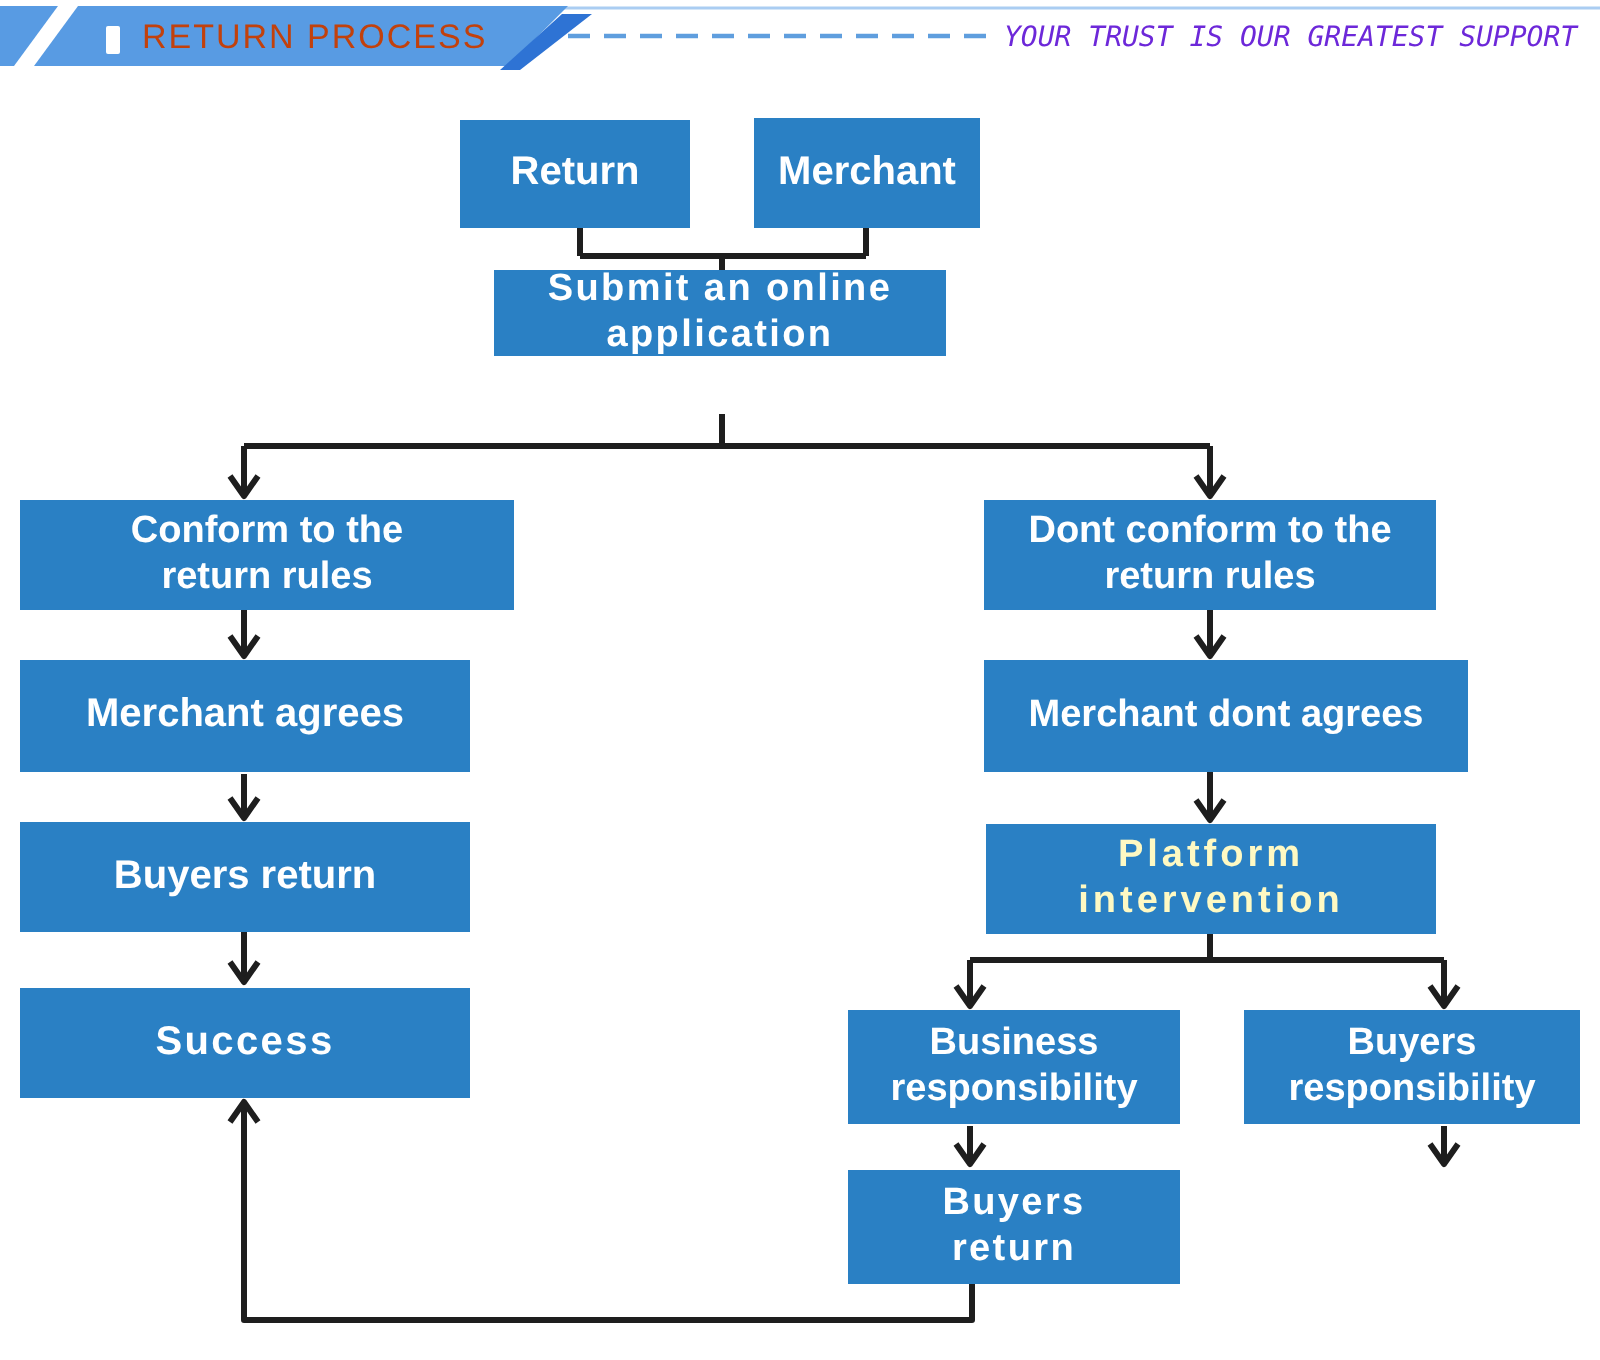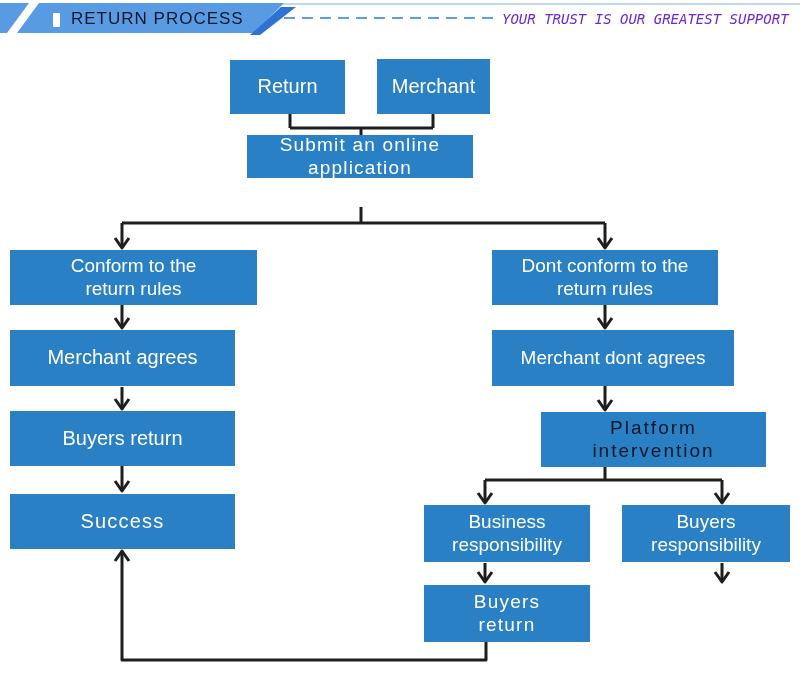--- a/index.html
+++ b/index.html
@@ -4,42 +4,42 @@
 <style>
   html,body{margin:0;padding:0;background:#ffffff;}
   #stage{
     position:relative;width:800px;height:680px;background:#ffffff;overflow:hidden;
     font-family:"Liberation Sans",sans-serif;
   }
   
   #header-svg{position:absolute;left:0;top:0;}
   .banner-title{
     position:absolute;left:71px;top:9px;width:190px;height:20px;line-height:20px;
-    color:#0f172a;font-size:17px;letter-spacing:1px;font-weight:400;
+    color:#c2410c;font-size:17px;letter-spacing:1px;font-weight:400;
     font-family:"Liberation Sans",sans-serif;white-space:nowrap;
   }
   .title-marker{
     position:absolute;left:53px;top:13px;width:7px;height:14px;background:#ffffff;border-radius:1px;
   }
   .banner-tagline{
     position:absolute;left:502px;top:10px;width:296px;height:18px;line-height:18px;
     color:#6d28d9;font-size:14px;font-style:italic;font-weight:400;letter-spacing:0px;
     font-family:"DejaVu Sans Mono",monospace;white-space:nowrap;
   }
   
   #connector-svg{position:absolute;left:0;top:0;pointer-events:none;}
   .node{
     position:absolute;background:#2a80c4;color:#ffffff;
     display:flex;align-items:center;justify-content:center;text-align:center;
-    font-size:19px;font-weight:normal;line-height:1.16;white-space:pre-line;
+    font-size:19px;font-weight:bold;line-height:1.16;white-space:pre-line;
   }
   .fs20{font-size:20px;}
   .ls1{letter-spacing:1.2px;}
   .ls2{letter-spacing:2px;}
-  .dark-text{color:#0f172a;margin-left:48px;}
+  .dark-text{color:#fef9c3;}
   .n-return{left:230px;top:60px;width:115px;height:54px;}
   .n-exchanges{left:377px;top:59px;width:113px;height:55px;}
   .n-submit{left:247px;top:135px;width:226px;height:43px;}
   .n-conform{left:10px;top:250px;width:247px;height:55px;}
   .n-merchant-agrees{left:10px;top:330px;width:225px;height:56px;}
   .n-buyers-return{left:10px;top:411px;width:225px;height:55px;}
   .n-success{left:10px;top:494px;width:225px;height:55px;}
   .n-dont-conform{left:492px;top:250px;width:226px;height:55px;}
   .n-merchant-dont-agrees{left:492px;top:330px;width:242px;height:56px;}
   .n-platform{left:493px;top:412px;width:225px;height:55px;}

